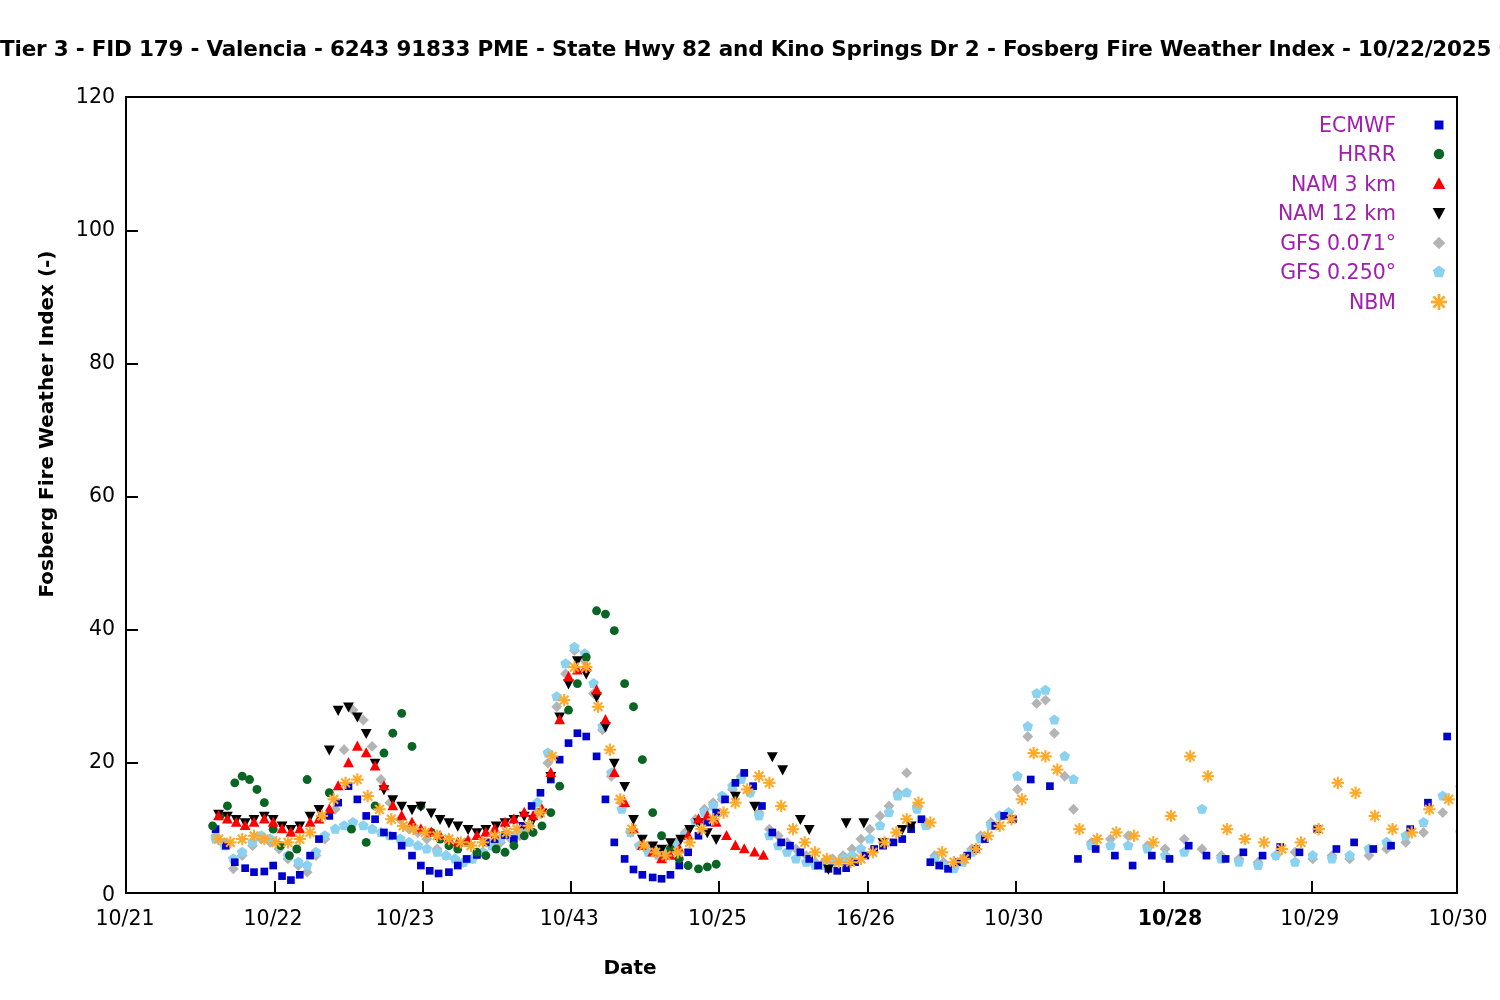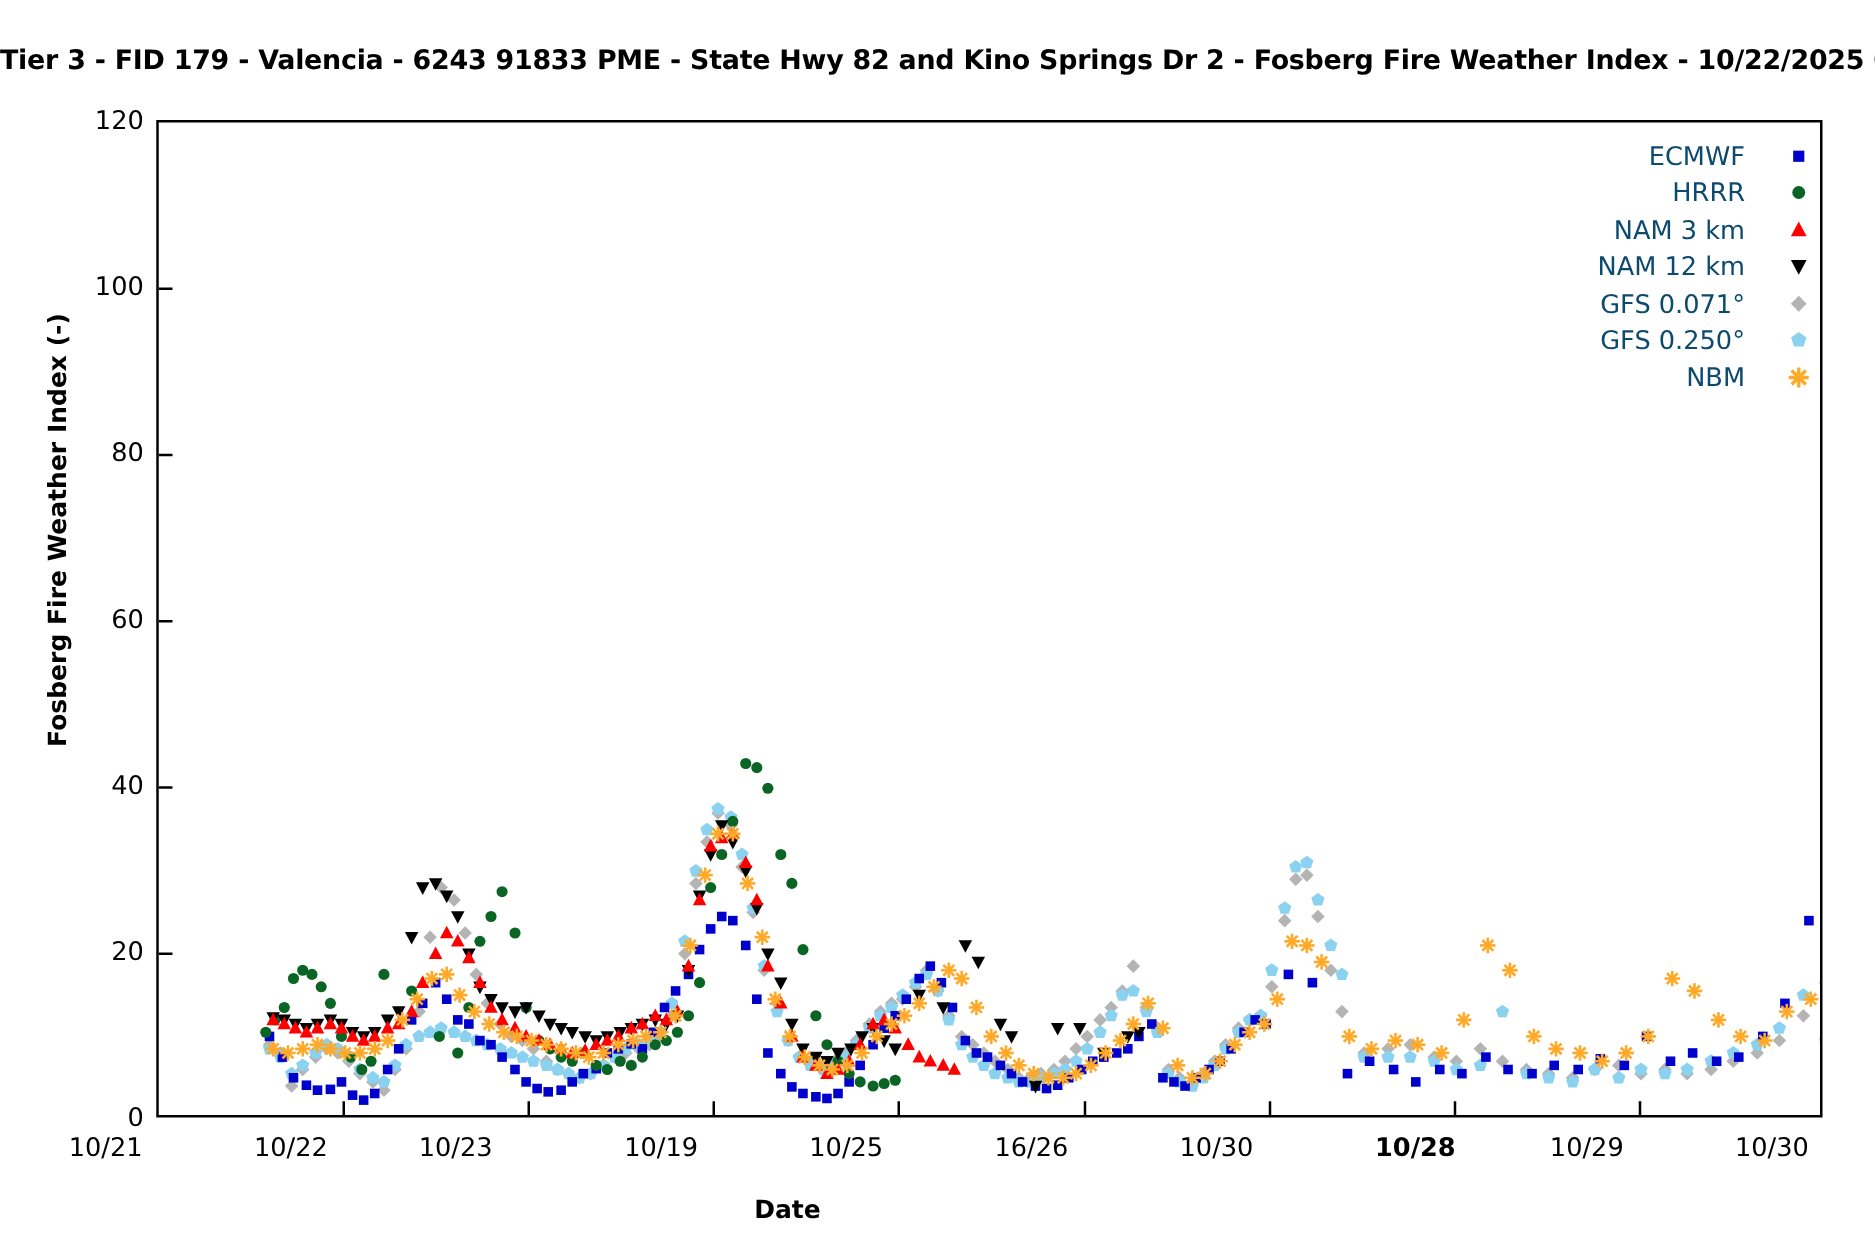--- a/index.html
+++ b/index.html
@@ -72,21 +72,21 @@
     width: 120px;
     text-align: right;
     font-size: 20.5px;
     color: #000000;
     transform: translateY(-50%);
     white-space: nowrap;
   }
   .xtick-label {
     position: absolute;
     width: 140px;
-    text-align: left;
+    text-align: center;
     font-size: 20.5px;
     color: #000000;
     top: 906px;
     white-space: nowrap;
   }
   .ytick-mark {
     position: absolute;
     left: 0px;
     width: 11px;
     height: 2px;
@@ -108,21 +108,21 @@
     gap: 0px;
   }
   .legend-row {
     display: flex;
     align-items: center;
     justify-content: flex-end;
     height: 29.5px;
   }
   .legend-label {
     font-size: 20.5px;
-    color: #0c4a6e;
+    color: #a21caf;
     text-align: right;
     white-space: nowrap;
     padding-right: 30px;
   }
   .legend-marker {
     width: 26px;
     height: 26px;
     display: flex;
     align-items: center;
     justify-content: center;
@@ -1355,20 +1355,20 @@
 <div class="ytick-label" style="top: 894px;">0</div>
     <div class="ytick-label" style="top: 761px;">20</div>
     <div class="ytick-label" style="top: 628px;">40</div>
     <div class="ytick-label" style="top: 495px;">60</div>
     <div class="ytick-label" style="top: 362px;">80</div>
     <div class="ytick-label" style="top: 229px;">100</div>
     <div class="ytick-label" style="top: 96px;">120</div>
     <div class="xtick-label" style="left: 55px;">10/21</div>
     <div class="xtick-label" style="left: 203.111px;">10/22</div>
     <div class="xtick-label" style="left: 335px;">10/23</div>
-    <div class="xtick-label" style="left: 499.333px;">10/19</div>
+    <div class="xtick-label" style="left: 499.333px;">10/43</div>
     <div class="xtick-label" style="left: 647.444px;">10/25</div>
     <div class="xtick-label" style="left: 795.556px;">16/26</div>
     <div class="xtick-label" style="left: 943.667px;">10/30</div>
     <div class="xtick-label" style="left: 1100px; font-weight: bold;">10/28</div>
     <div class="xtick-label" style="left: 1239.89px;">10/29</div>
     <div class="xtick-label" style="left: 1388px;">10/30</div>
   </div>
 
 </body></html>

